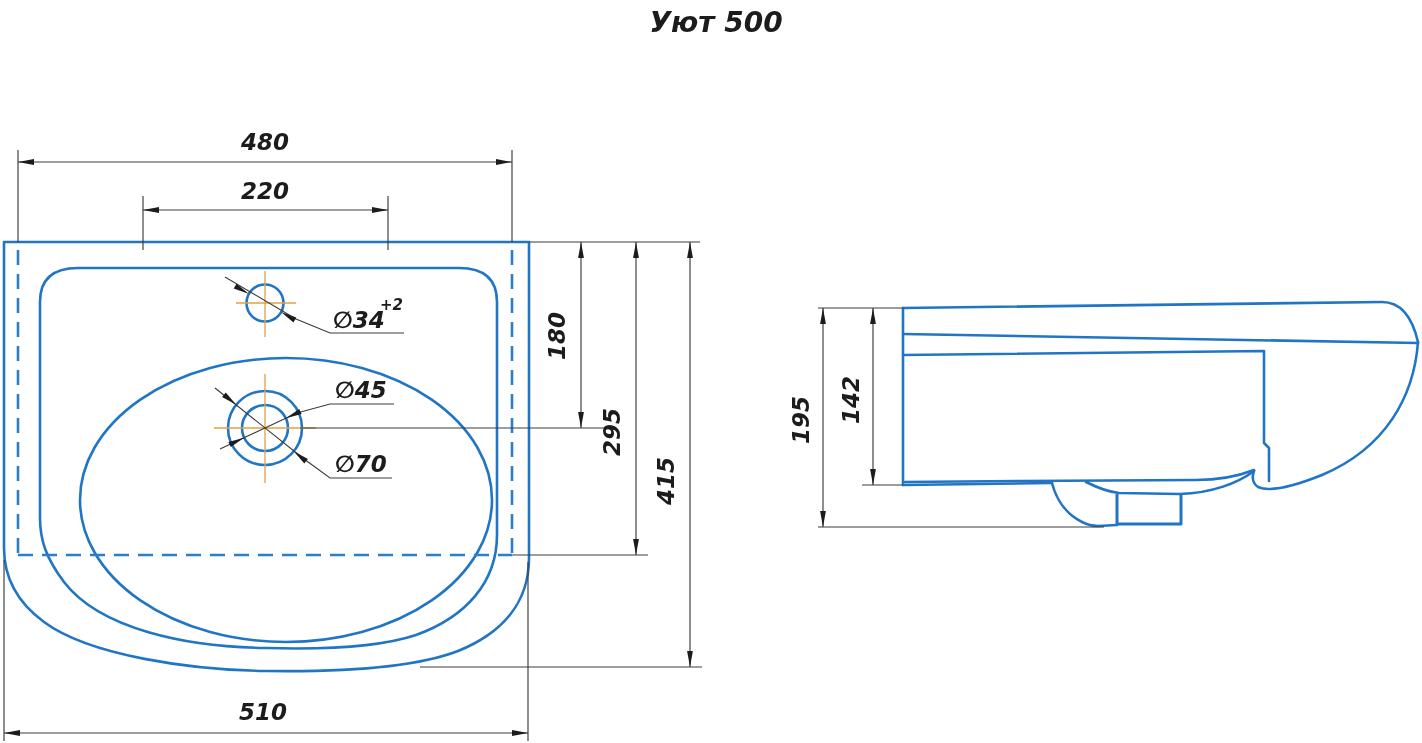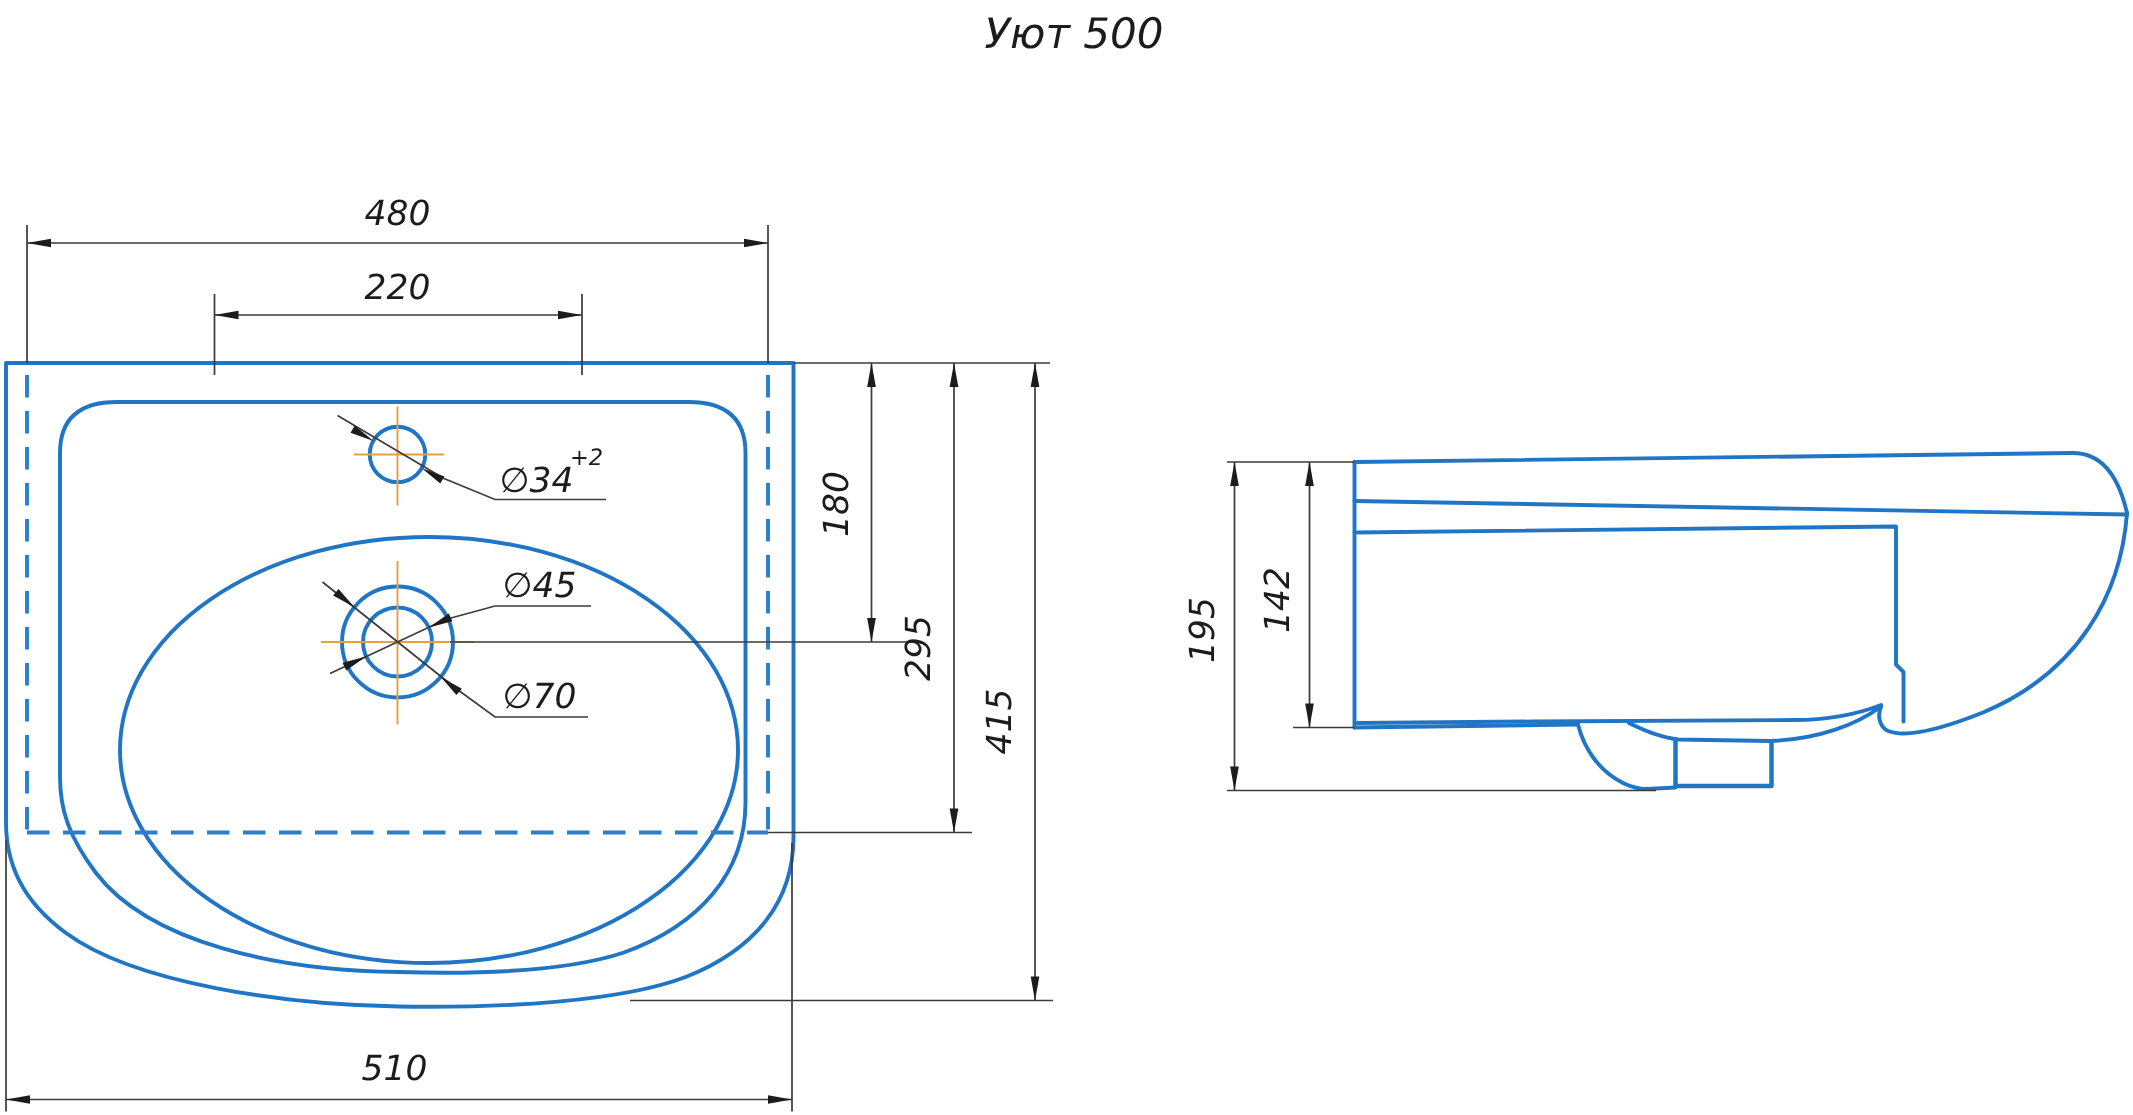--- a/index.html
+++ b/index.html
@@ -1,16 +1,16 @@
 <!DOCTYPE html>
 <html><head>
 <meta charset="utf-8">
 <style>
   html,body{margin:0;padding:0;background:#ffffff;}
-  .canvas{position:relative;width:1422px;height:743px;background:#ffffff;overflow:hidden;}
+  .canvas{position:relative;width:1422px;height:743px;background:#ffffff;overflow:hidden;font-weight:bold;}
   svg{display:block;}
   text{font-family:"DejaVu Sans",sans-serif;font-style:italic;fill:#1c1c1c;}
   .blue{stroke:#2075c5;stroke-width:2.6;fill:none;stroke-linecap:round;stroke-linejoin:round;}
   .blue-thick{stroke:#2075c5;stroke-width:3;fill:none;stroke-linejoin:round;}
   .blue-dash{stroke:#2b7ecb;stroke-width:2.6;fill:none;stroke-dasharray:15 9;}
   .cl{stroke:#e0a14a;stroke-width:1.3;fill:none;}
   .dim{stroke:#3c3c3c;stroke-width:1.15;fill:none;}
   .arr{fill:#1c1c1c;stroke:none;}
 </style>
 </head>

